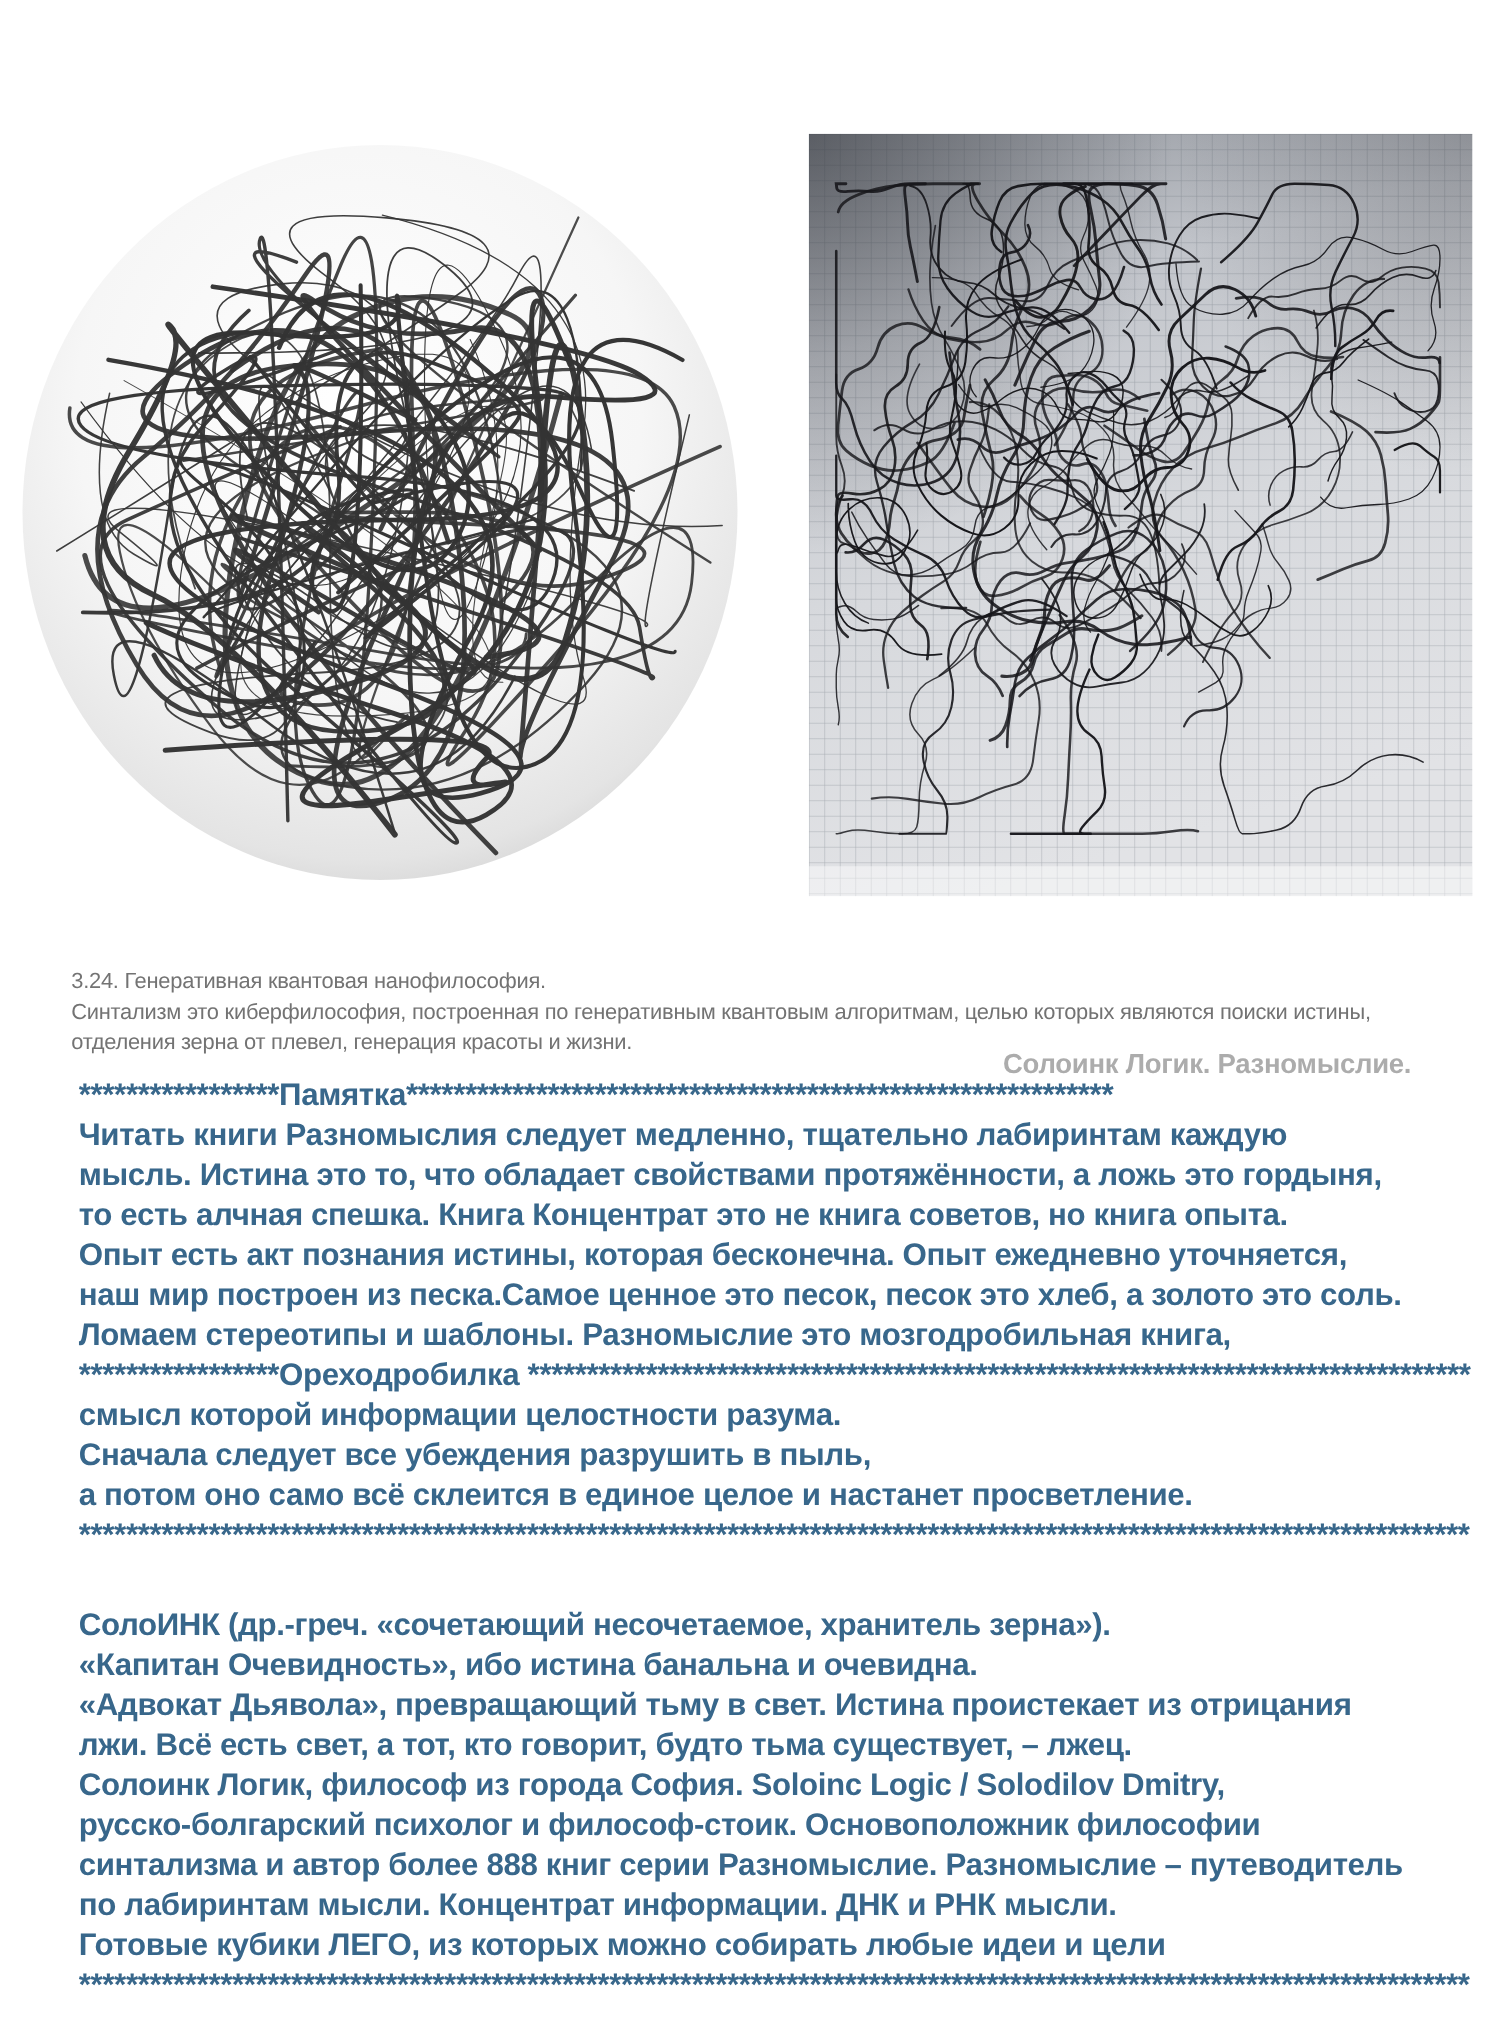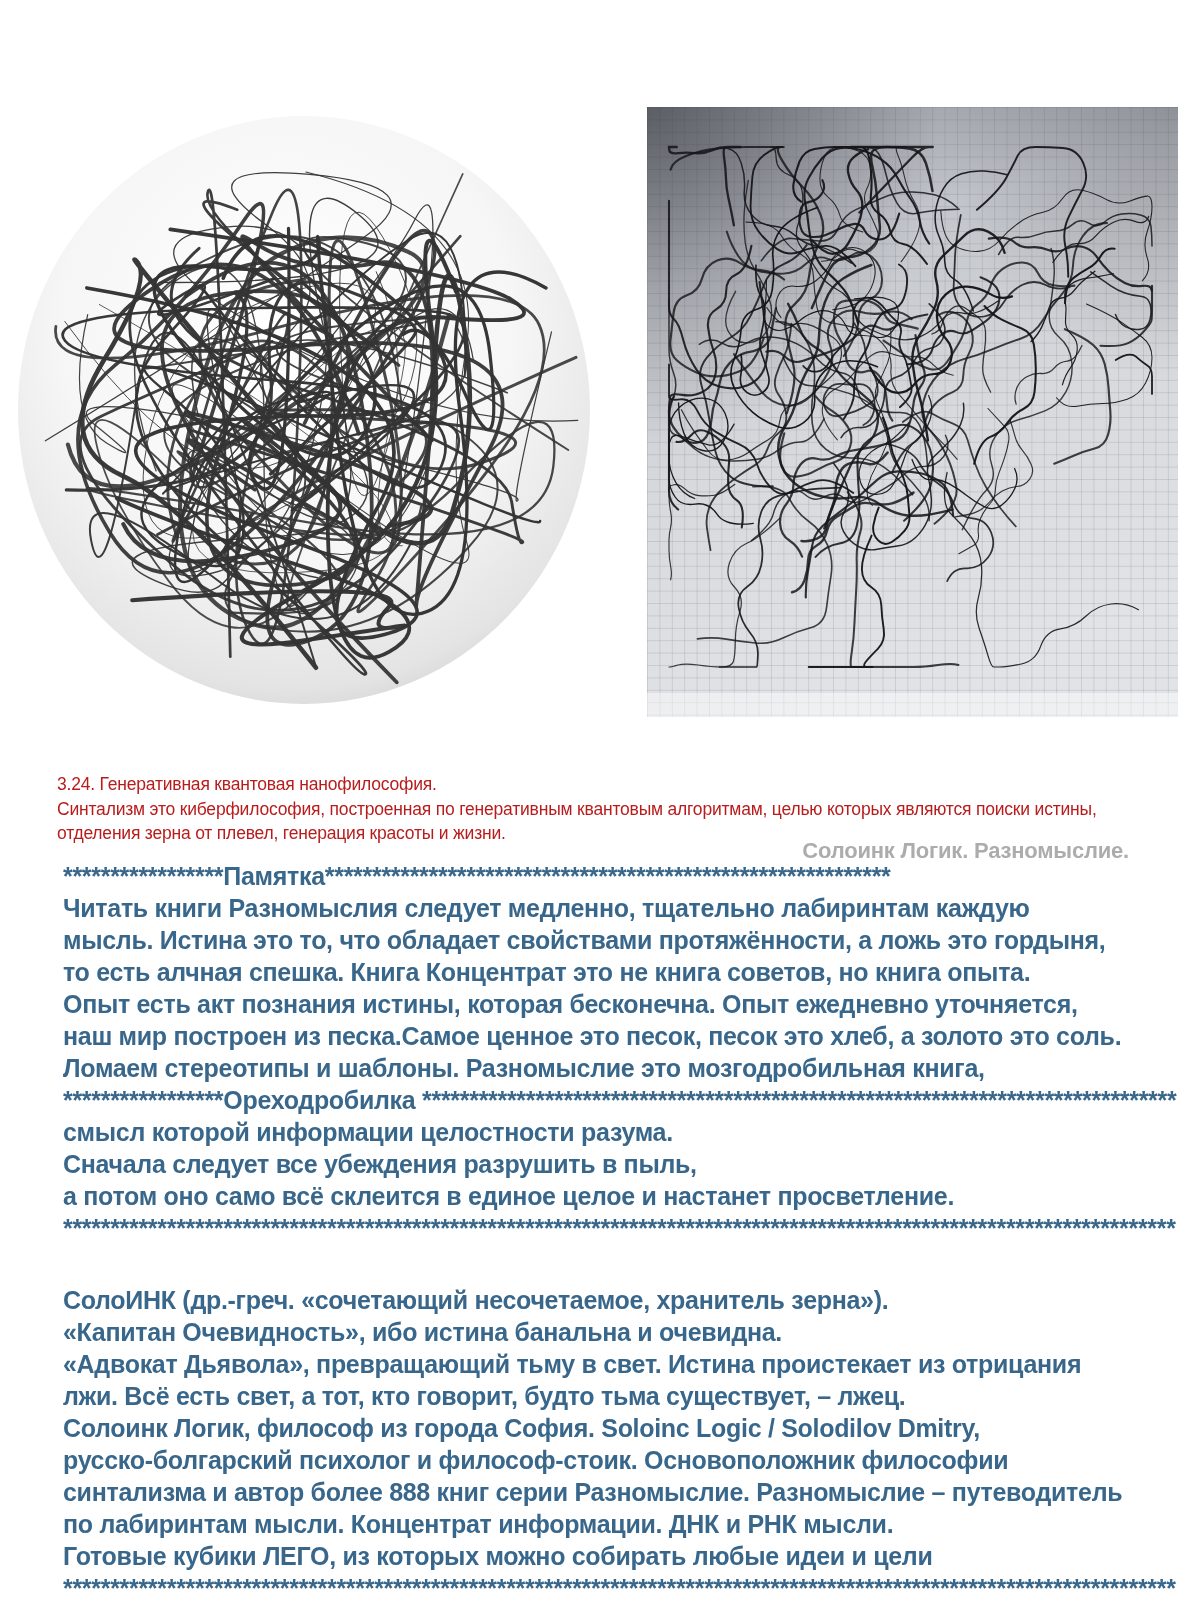--- a/index.html
+++ b/index.html
@@ -5,21 +5,21 @@
   html,body{margin:0;padding:0;background:#ffffff;}
   .page{
     position:relative;width:1200px;height:1620px;background:#ffffff;overflow:hidden;
     font-family:"Liberation Sans",sans-serif;
   }
   .art{position:absolute;display:block;}
   #sphere-art{left:14px;top:112px;width:580px;height:596px;}
   #notebook-art{left:647px;top:107px;width:531px;height:610px;}
   .caption{
     position:absolute;left:57px;top:772px;width:1060px;
-    font-size:17.5px;line-height:24.5px;color:#b91c1c;letter-spacing:-0.2px;
+    font-size:17.5px;line-height:24.5px;color:#737373;letter-spacing:-0.2px;
   }
   .caption .h{margin:0;}
   .attribution{
     position:absolute;left:0;top:838px;width:1129px;text-align:right;
     font-size:22px;color:#acacac;letter-spacing:-0.2px;font-weight:bold;
   }
   .blue-block{position:absolute;left:20px;width:1170px;margin-left:43px;}
   #memo-block{top:860px;}
   #about-block{top:1284px;}
   .bl{

